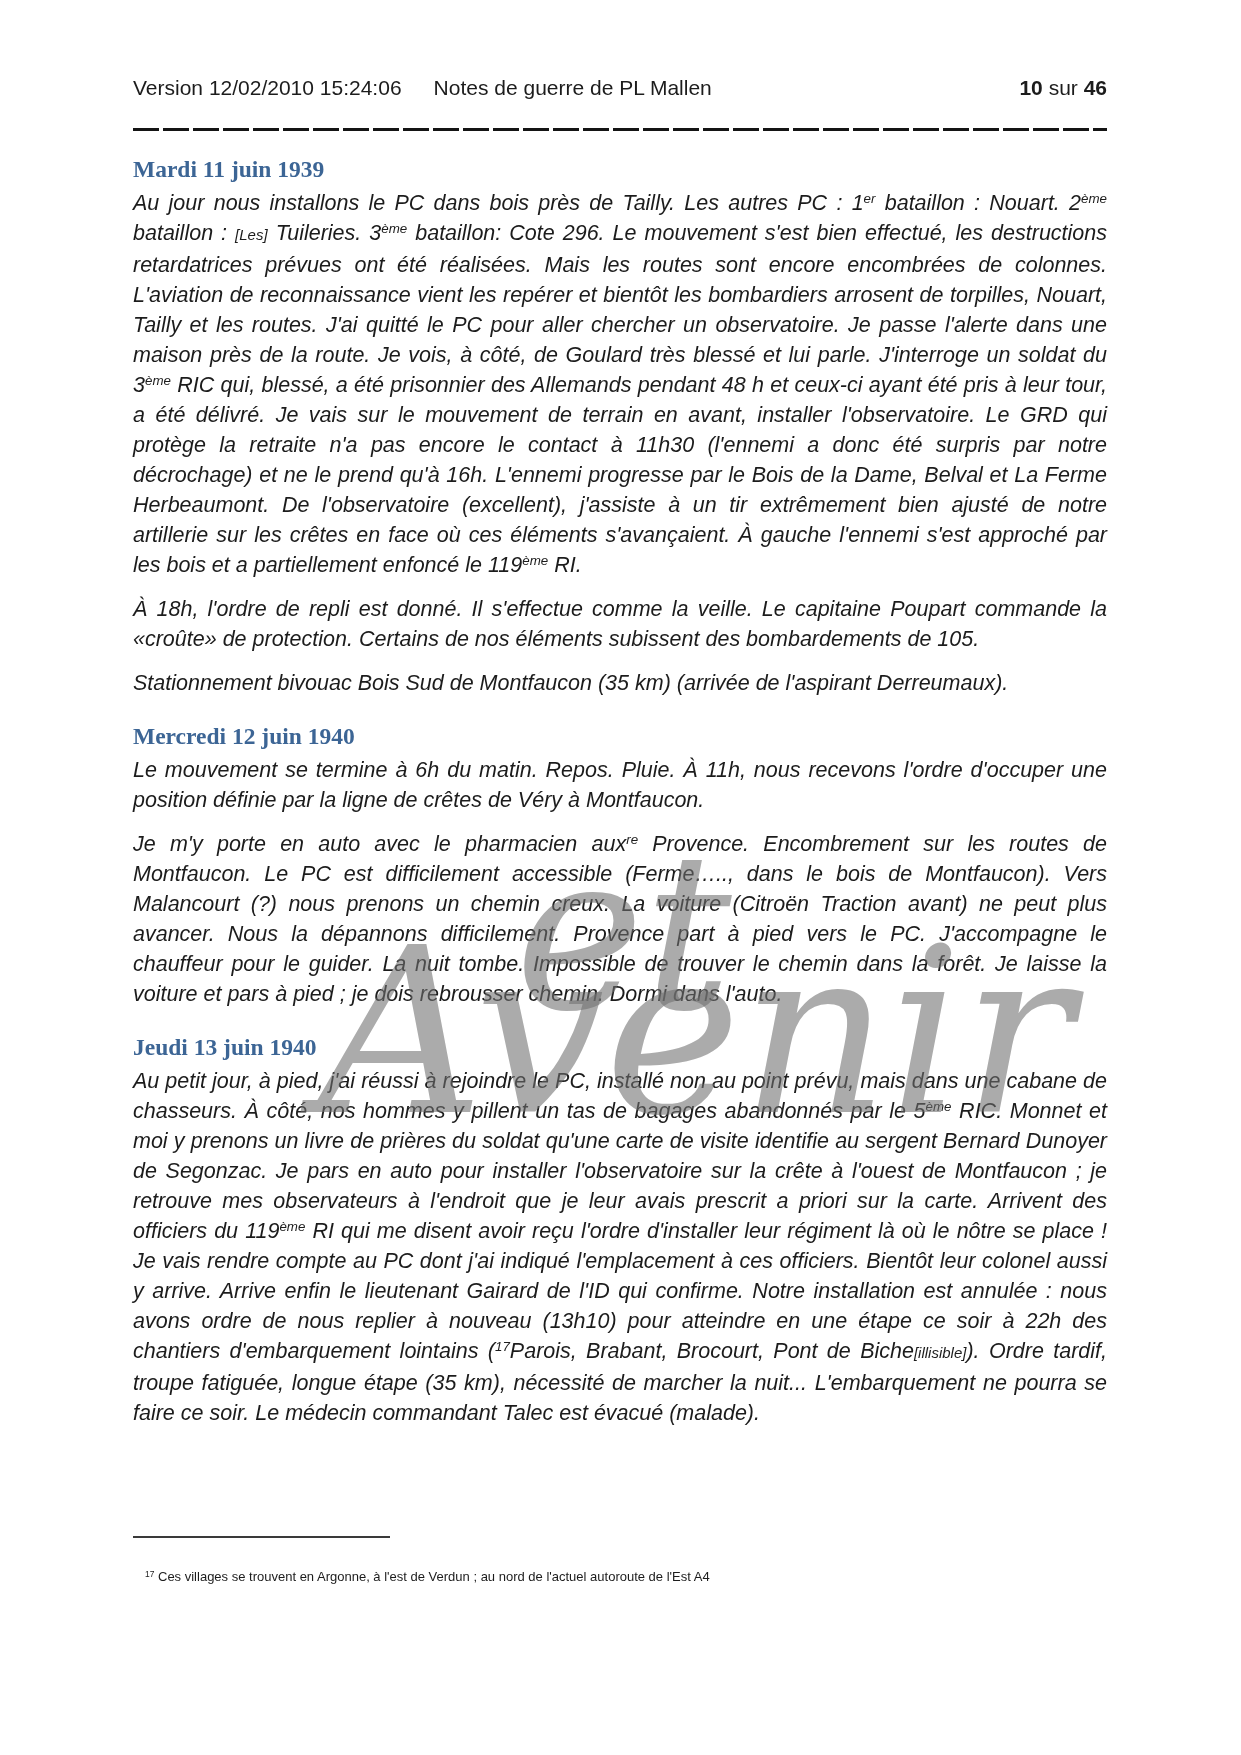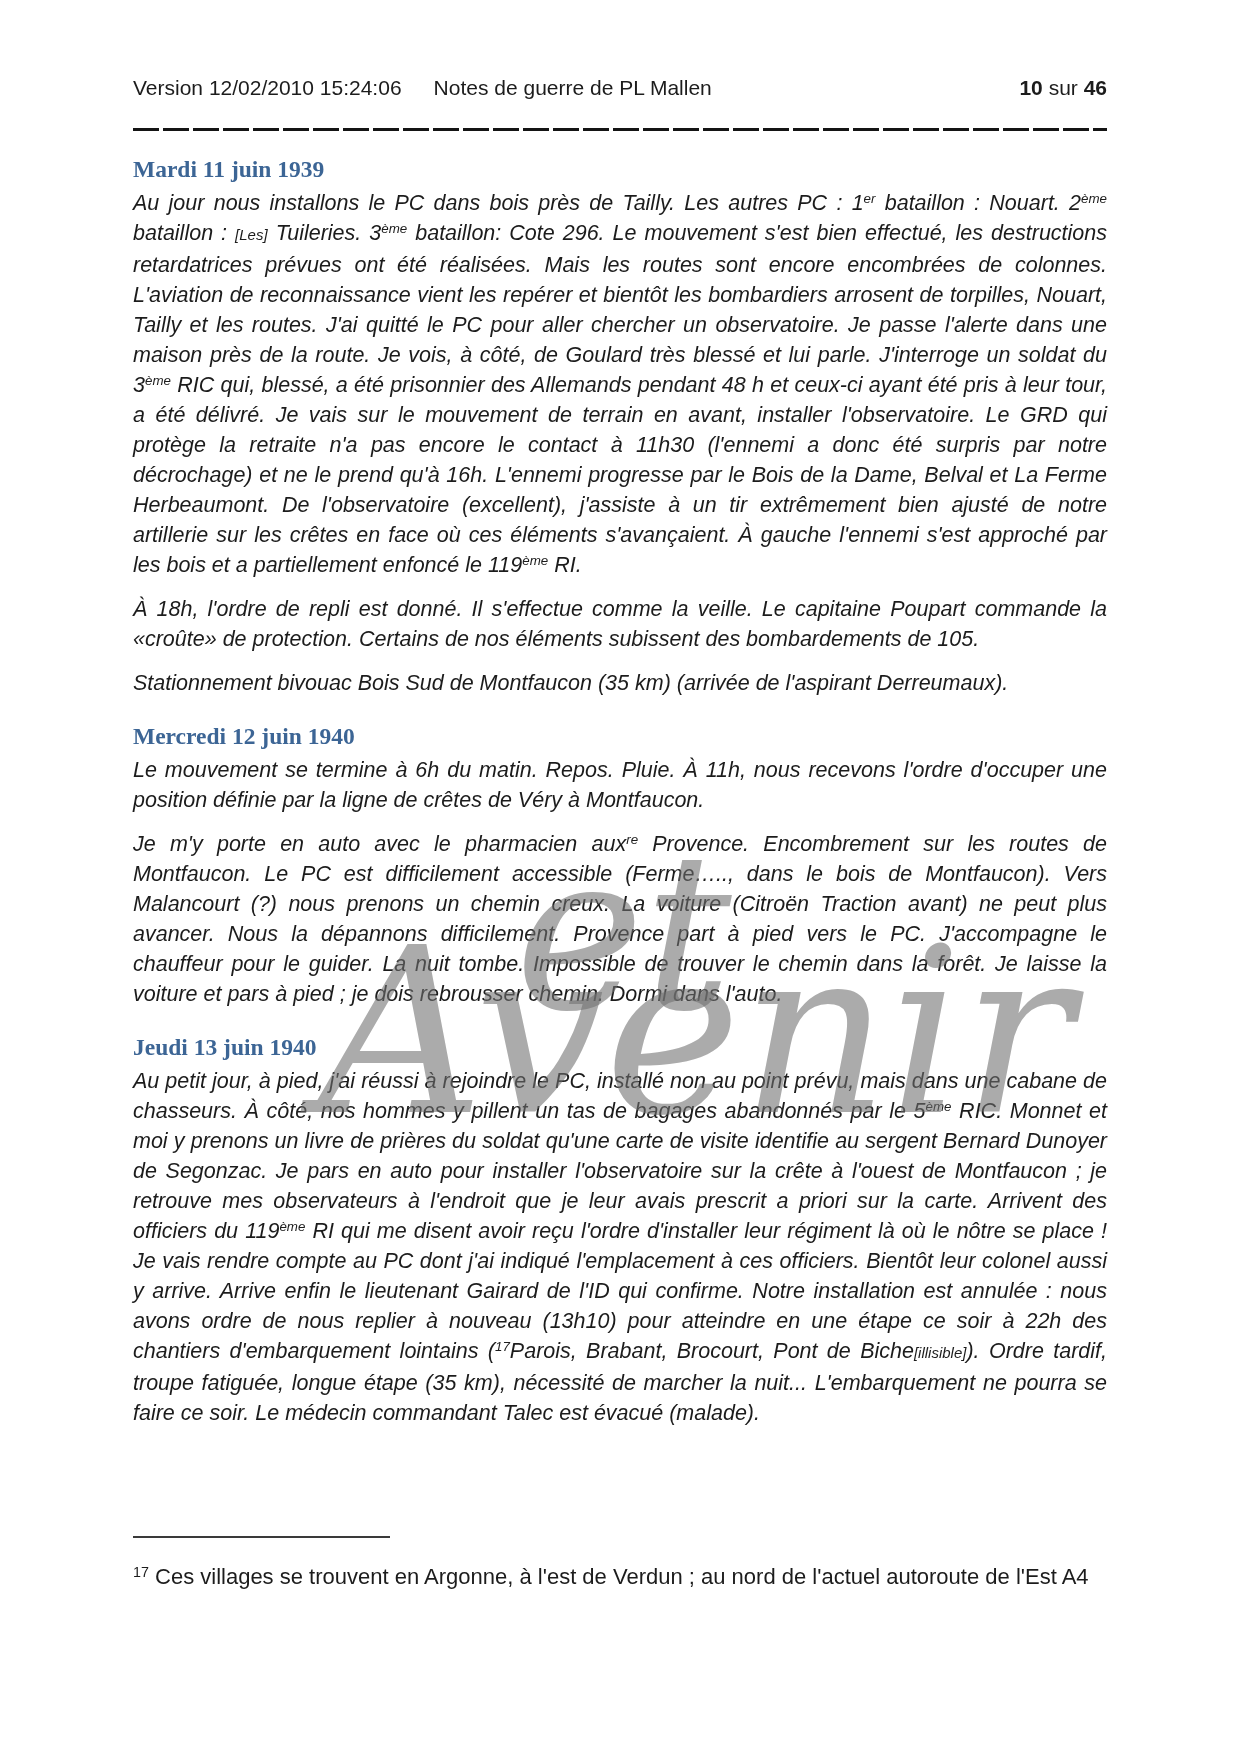--- a/index.html
+++ b/index.html
@@ -86,23 +86,23 @@
     width:974px;
     z-index:1;
   }
   .fn-rule{
     width:257px;
     height:2px;
     background:#3a3a3a;
     margin-bottom:26px;
   }
   .fn-text{
-    font-size:22px;
+    font-size:13px;
     line-height:26px;
-    margin:0;
+    margin:12px;
   }
   .fn-text .sup{font-size:0.65em;}
 </style>
 </head>
 <body>
 
 <div class="page">
 
   <div class="watermark">
     <div class="wm wm-2">et</div>

